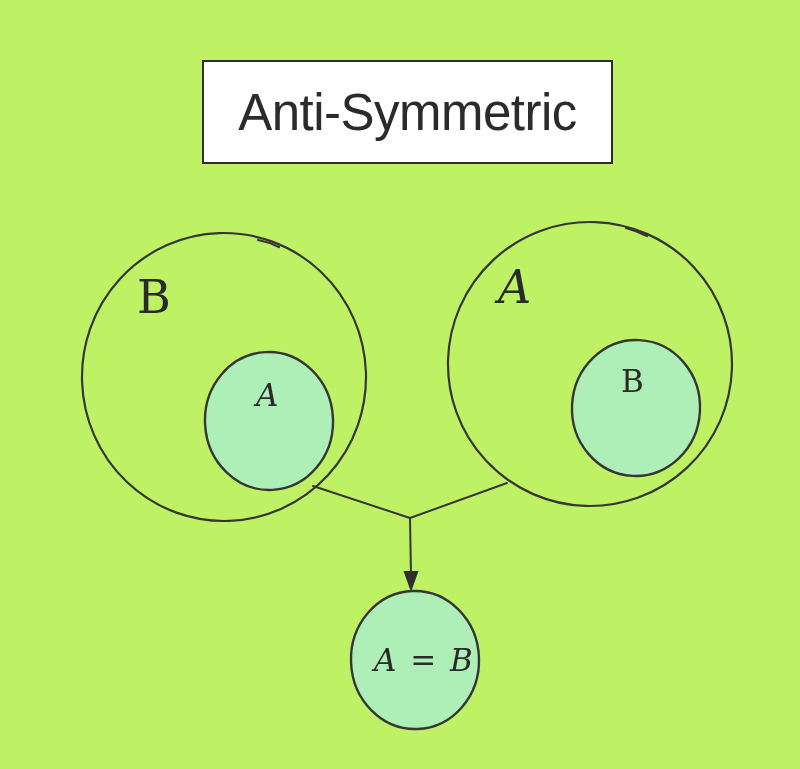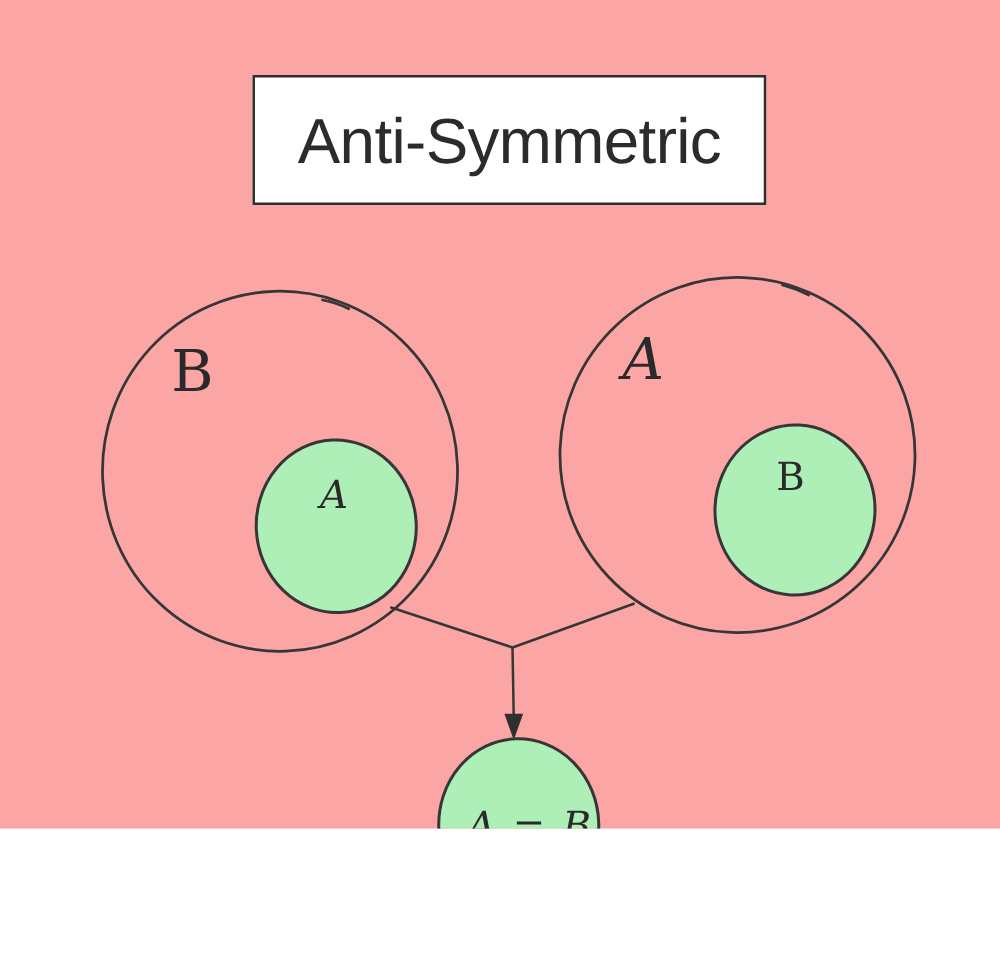--- a/index.html
+++ b/index.html
@@ -3,22 +3,22 @@
 <meta charset="utf-8">
 <style>
   html, body {
     margin: 0;
     padding: 0;
     background: #ffffff;
   }
   .canvas {
     position: relative;
     width: 800px;
-    height: 663px;
-    background: #fca5a5;
+    height: 769px;
+    background: #bef264;
     overflow: hidden;
     font-family: "Liberation Sans", sans-serif;
   }
   .title-box {
     position: absolute;
     left: 202px;
     top: 60px;
     width: 407px;
     height: 100px;
     border: 2.5px solid #2f2f2f;

